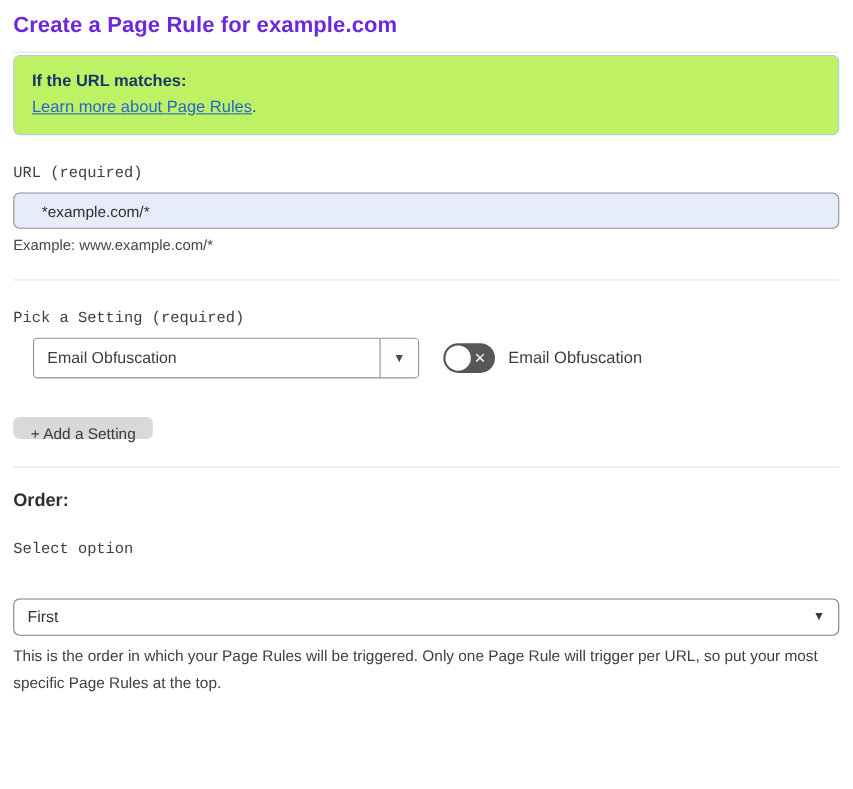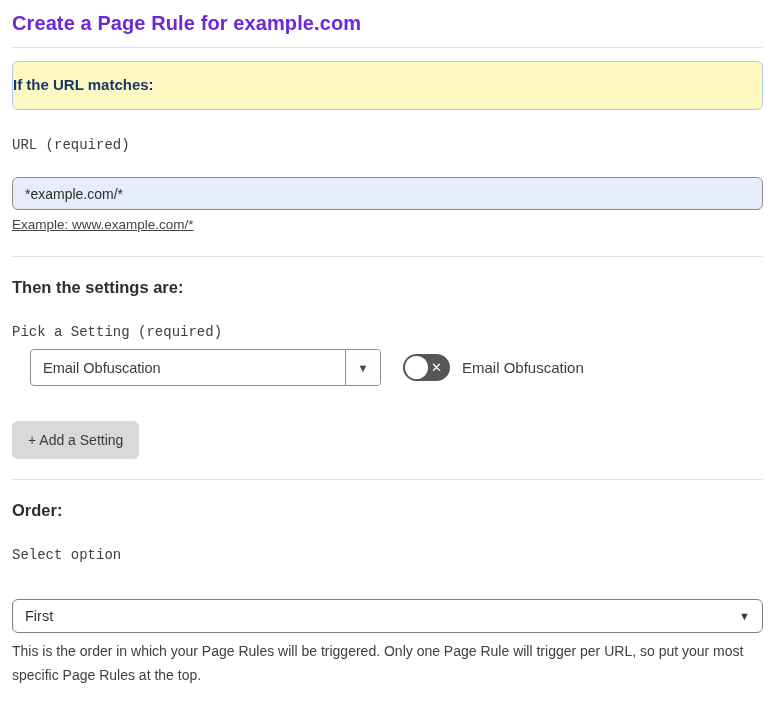--- a/index.html
+++ b/index.html
@@ -19,25 +19,25 @@
     padding: 2px 0 12px 0;
   }
   hr.divider {
     border: none;
     border-top: 1px solid #e4e4e4;
     margin: 0;
   }
 
   
   .info-box {
-    margin-top: 13px;
-    background: #fef9c3;
+    margin-top: 2px;
+    background: #bef264;
     border: 1px solid #abcbef;
     border-radius: 6px;
-    padding: 11px 16px 12px 0;
+    padding: 11px 16px 12px 16px;
     color: #17376b;
     font-size: 15px;
     line-height: 24px;
   }
   .info-box .info-heading { font-weight: 700; }
   .info-box a {
     color: #2766c9;
     text-decoration: underline;
     cursor: pointer;
   }
@@ -50,32 +50,30 @@
     margin-top: 27px;
     margin-bottom: 9px;
     font-family: Liberation Mono, monospace;
   }
   .url-input {
     width: 100%;
     height: 33px;
     background: #e7ecfa;
     border: 1px solid #8f8f8f;
     border-radius: 6px;
-    padding: 0 12px;
+    padding: 0 25px;
     font-size: 14px;
     color: #2e2e2e;
     font-family: "Liberation Sans", "DejaVu Sans", sans-serif;
     outline: none;
-    margin-top: 15px;
   }
   .hint {
     font-size: 13.5px;
     color: #454545;
     margin-top: 7px;
-    text-decoration: underline;
   }
   .spacer-24 { height: 24px; }
   .spacer-20 { height: 20px; }
 
   .section-heading {
     font-size: 16.5px;
     font-weight: 700;
     color: #2e2e2e;
     margin-top: 21px;
   }
@@ -159,21 +157,21 @@
     padding: 0 16px;
     height: 30px;
     line-height: 30px;
   }
   .btn-gray {
     background: #d9d9d9;
     color: #3a3a3a;
   }
   .btn-add {
     margin-top: 35px;
-    height: 38px;
+    height: 20px;
     text-align: right;
   }
 
   
   .order-select {
     width: 100%;
     height: 34px;
     background: #ffffff;
     border: 1px solid #7e7e7e;
     border-radius: 6px;
@@ -200,30 +198,30 @@
 </head>
 <body>
 
 <div class="page">
 
   <div class="page-title">Create a Page Rule for example.com</div>
   <hr class="divider">
 
   <div class="info-box">
     <div class="info-heading">If the URL matches:</div>
+    <div><a href="#">Learn more about Page Rules</a><span>.</span></div>
   </div>
 
   <label class="field-label">URL (required)</label>
   <input class="url-input" type="text" value="*example.com/*" style="">
   <div class="hint">Example: www.example.com/*</div>
 
   <div class="spacer-24"></div>
   <hr class="divider">
 
-  <div class="section-heading">Then the settings are:</div>
 
   <label class="field-label">Pick a Setting (required)</label>
   <div class="picker-row">
     <div class="setting-select">
       <span class="select-value">Email Obfuscation</span>
       <span class="select-arrow-seg">▼</span>
     </div>
     <div class="toggle">
       <span class="knob"></span>
       <span class="x-mark">✕</span>

